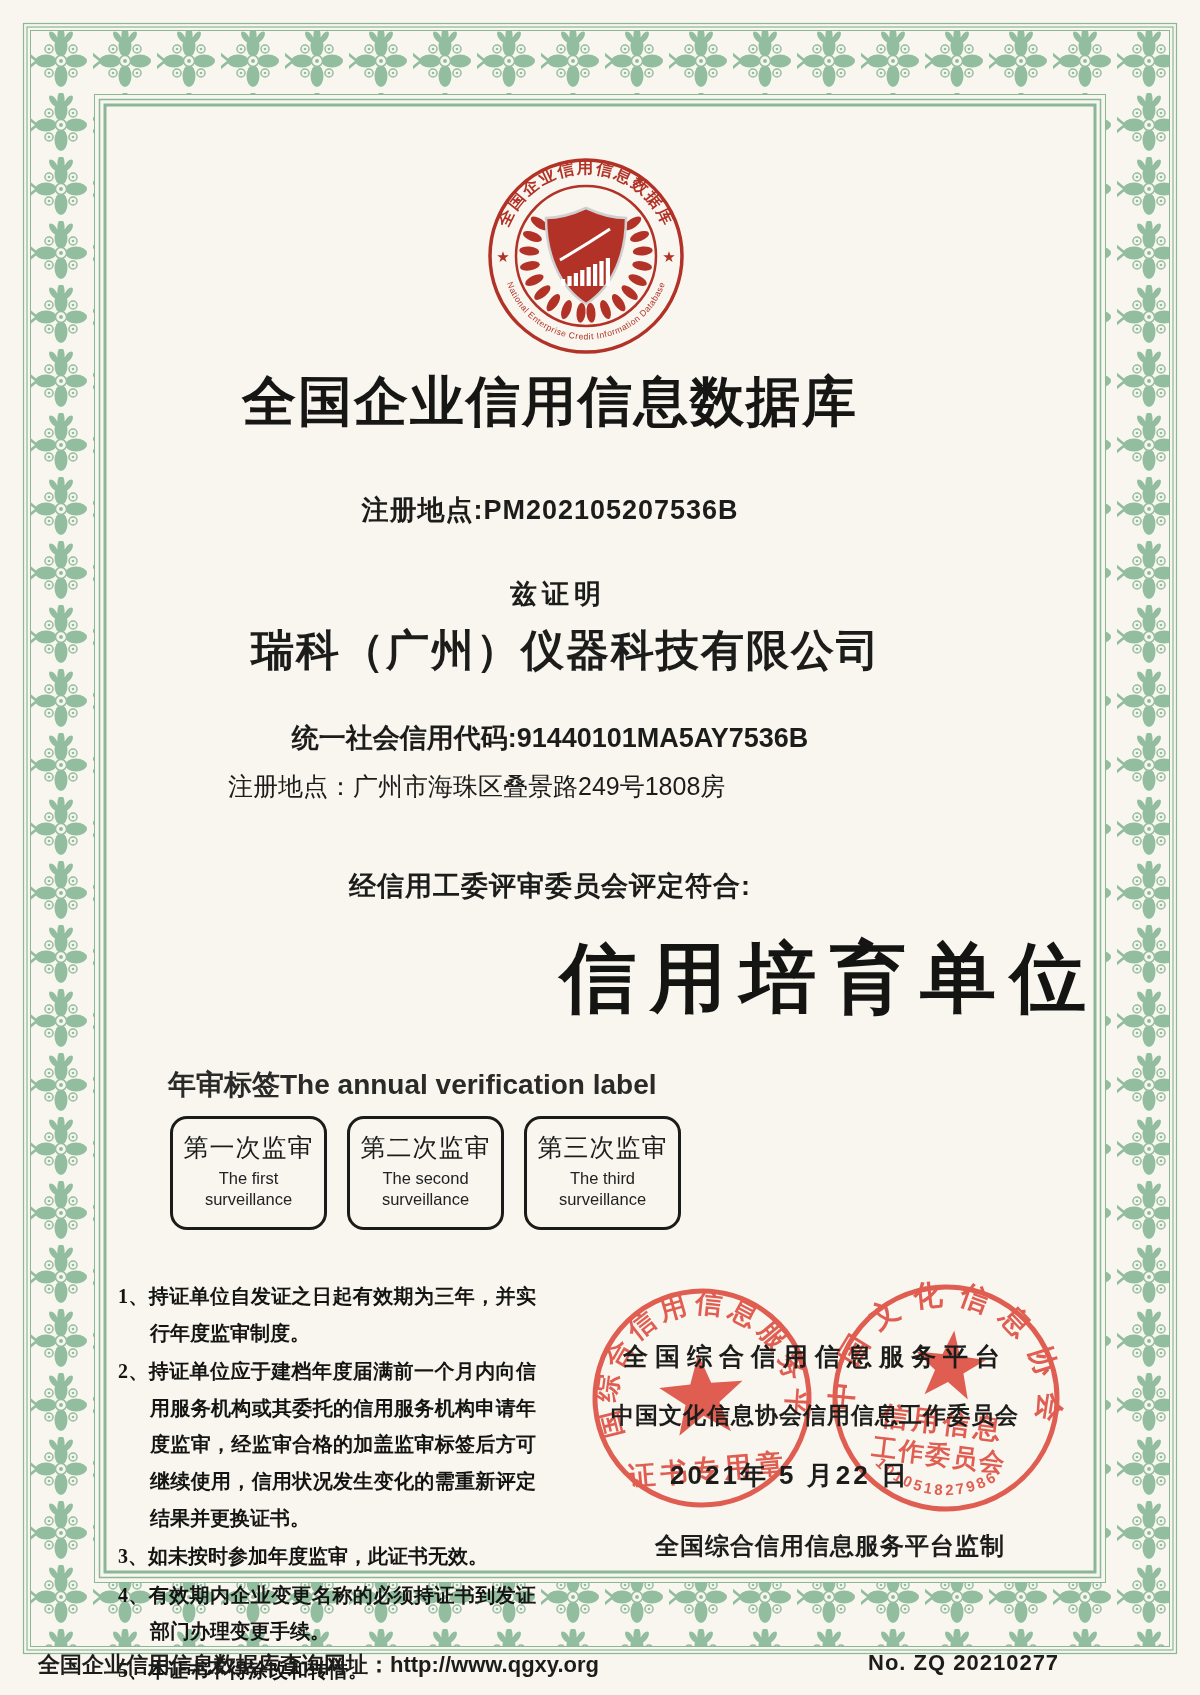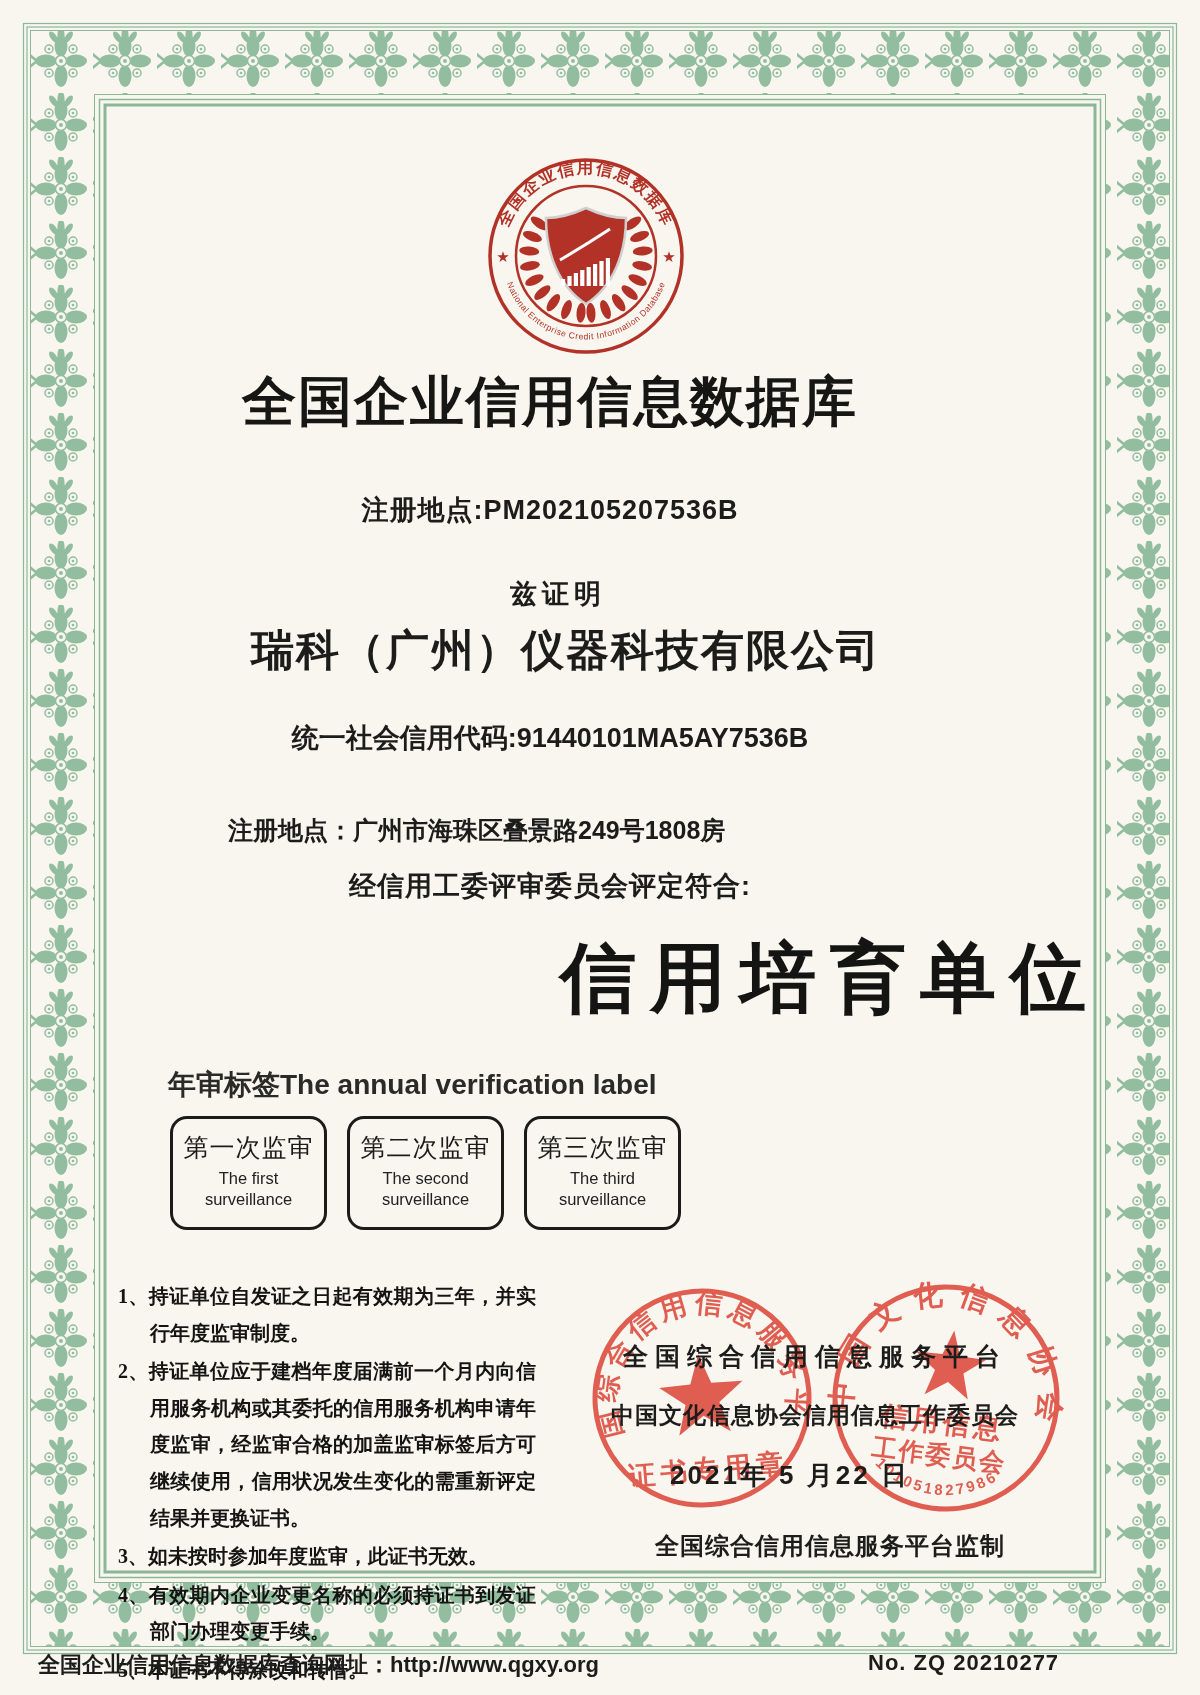--- a/index.html
+++ b/index.html
@@ -13,21 +13,21 @@
   .abs{position:absolute;}
   .ctr{text-align:center;}
   #frame-svg{position:absolute;left:0;top:0;z-index:0;}
   .content{position:absolute;left:0;top:0;width:1100px;z-index:2;}
 
   .title{top:366px;left:0;width:1100px;font-size:54px;font-weight:900;letter-spacing:2px;color:#161614;}
   .certno{top:492px;left:0;width:1100px;font-size:27px;font-weight:700;letter-spacing:1px;}
   .certify{top:576px;left:0;width:1100px;font-size:27px;font-weight:600;letter-spacing:5px;font-family:"Liberation Serif",serif;margin-left:8px;}
   .company{top:622px;left:16px;width:1100px;font-size:43px;font-weight:900;letter-spacing:2px;}
   .creditcode{top:720px;left:0;width:1100px;font-size:27px;font-weight:700;}
-  .address{top:770px;left:228px;font-size:25px;font-weight:700;margin-top:44px;}
+  .address{top:770px;left:228px;font-size:25px;font-weight:400;}
   .assessment{top:868px;left:0;width:1100px;font-size:27px;font-weight:700;letter-spacing:1px;}
   .award{top:928px;left:0;width:1100px;font-size:76px;font-weight:900;letter-spacing:14px;color:#141412;text-align:right;}
   .annual{top:1066px;left:168px;font-size:28px;font-weight:700;color:#2a2a28;}
 
   .boxrow{top:1116px;left:170px;width:540px;display:flex;gap:20px;}
   .svbox{
     width:151px;height:100px;border:3.5px solid #1b1b19;border-radius:17px;
     background:transparent;text-align:center;padding-top:8px;
   }
   .svbox .cn{font-size:25px;font-weight:500;letter-spacing:1px;margin-top:4px;}

